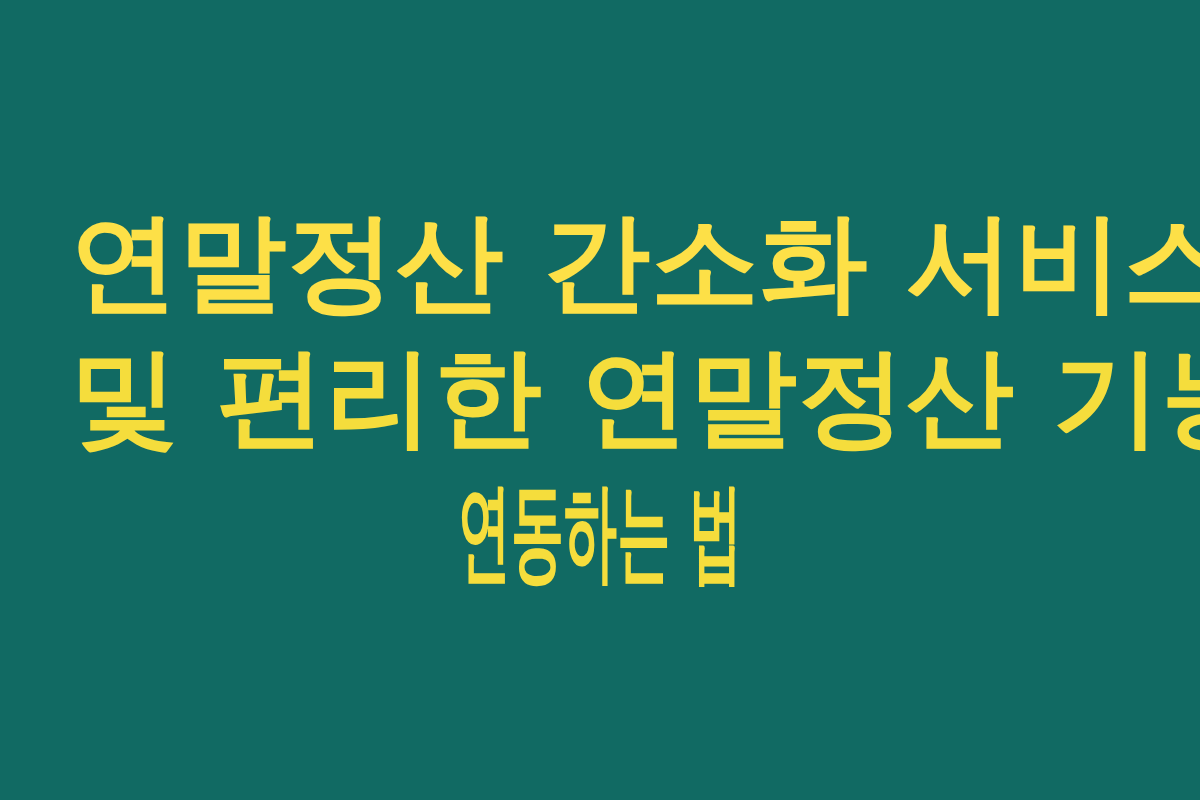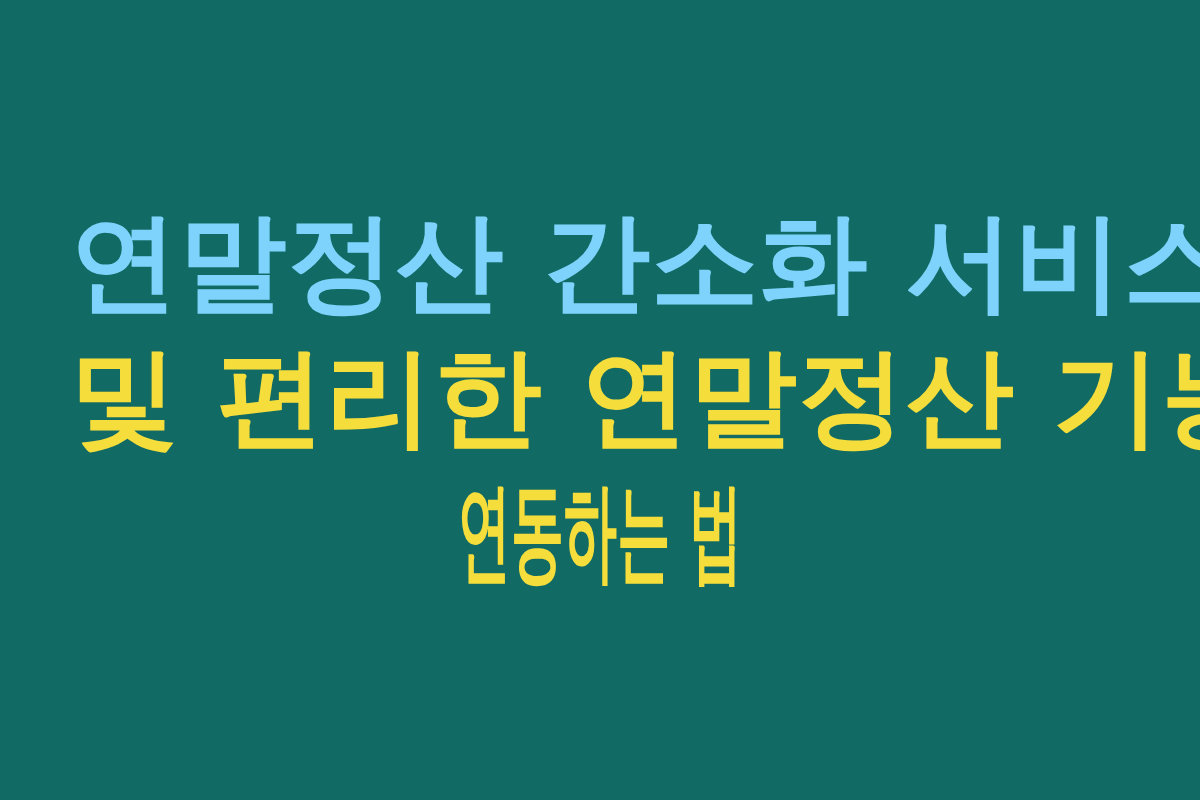--- a/index.html
+++ b/index.html
@@ -58,20 +58,20 @@
     transform: scaleX(1.02);
   }
 </style>
 </head>
 <body>
 
 <div id="banner-card" style="background-color: rgb(17, 106, 99);">
 
   <div id="title-block">
 
-    <span class="title-line" id="title-line-1" style="color: #7dd3fc; transform: scaleX(1); transform-origin: center center;">연말정산 간소화 서비스</span>
+    <span class="title-line" id="title-line-1" style="color: #fde047; transform: scaleX(1); transform-origin: center center;">연말정산 간소화 서비스</span>
 
     <span class="title-line" id="title-line-2" style="color: rgb(245, 221, 60); transform: scaleX(1); transform-origin: center center;">및 편리한 연말정산 기능</span>
 
     <span class="title-line" id="title-line-3" style="color: rgb(245, 221, 60); transform: scaleX(0.49); transform-origin: center center;">연동하는 법</span>
 
   </div>
 </div>
 
 </body></html>

